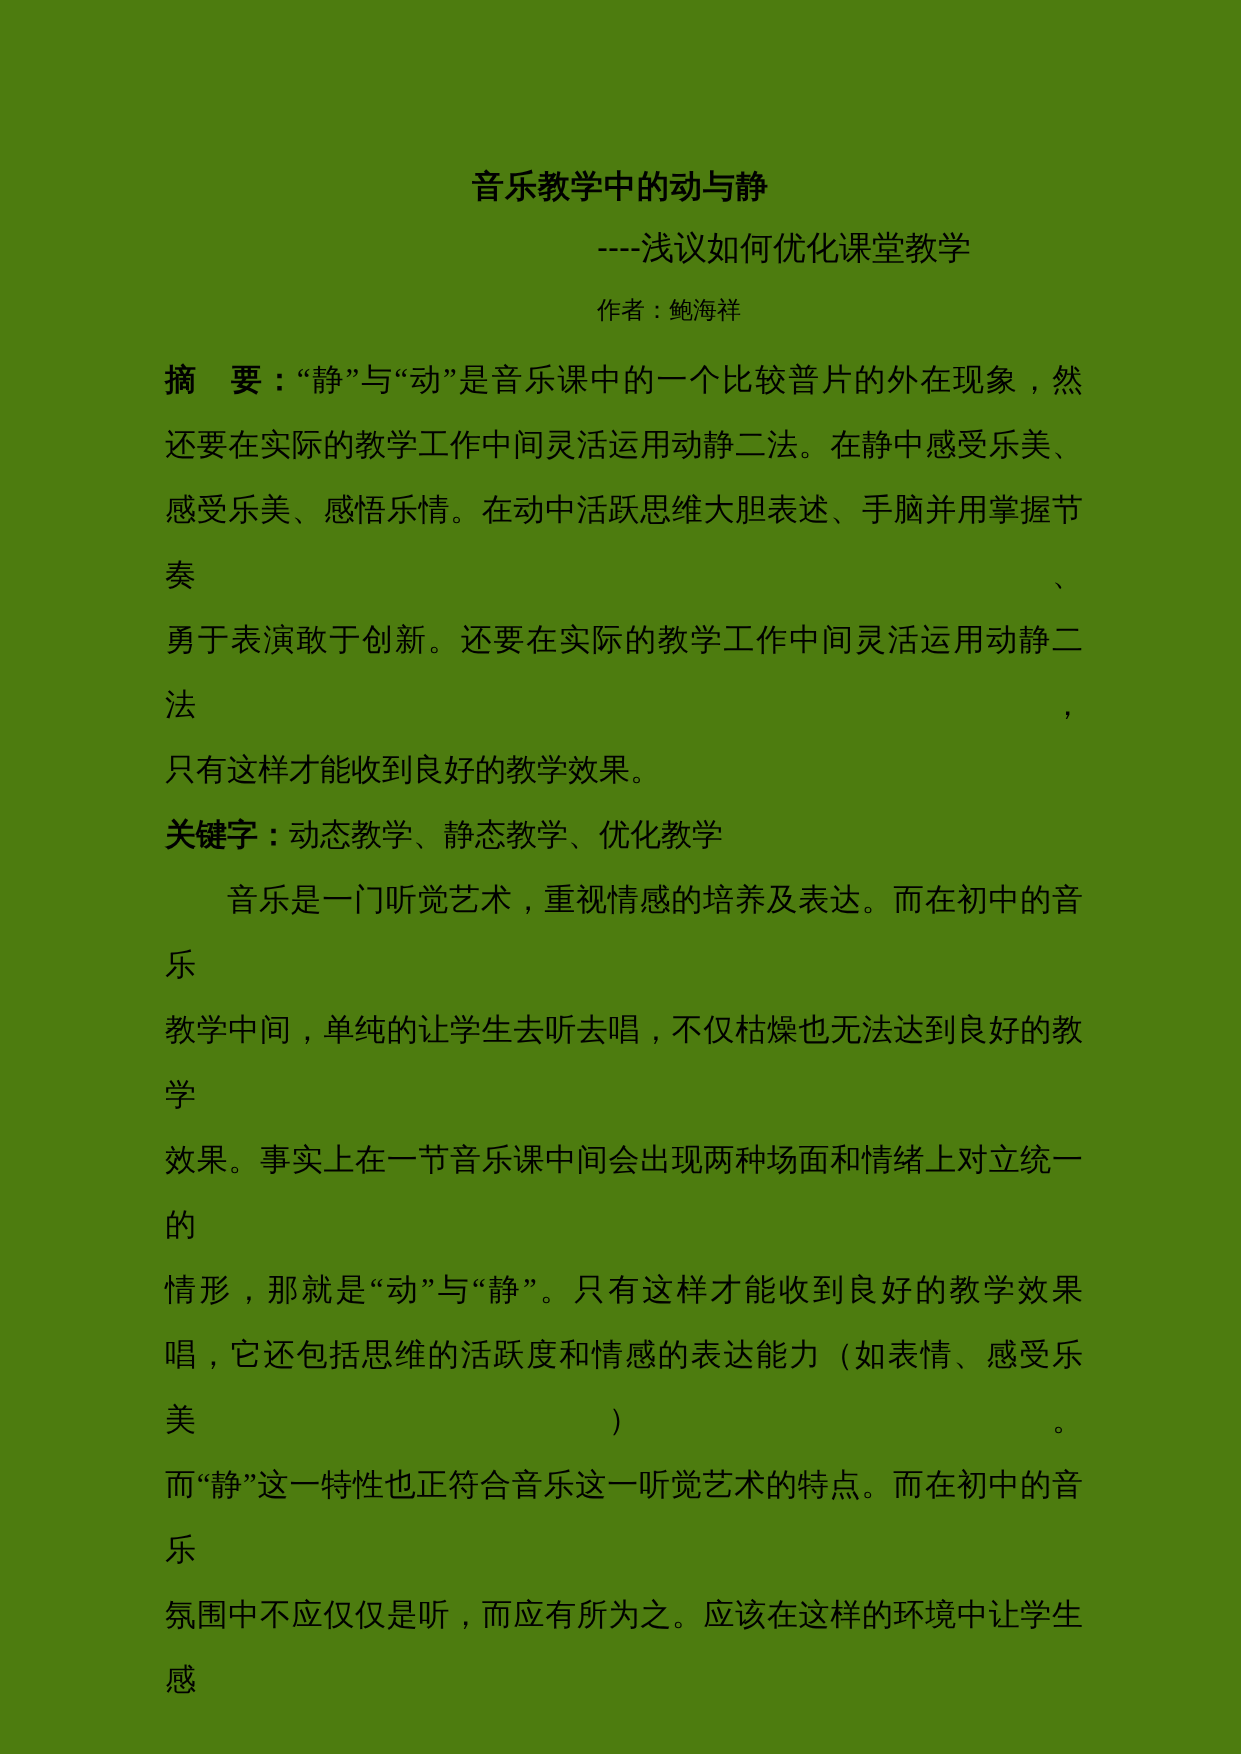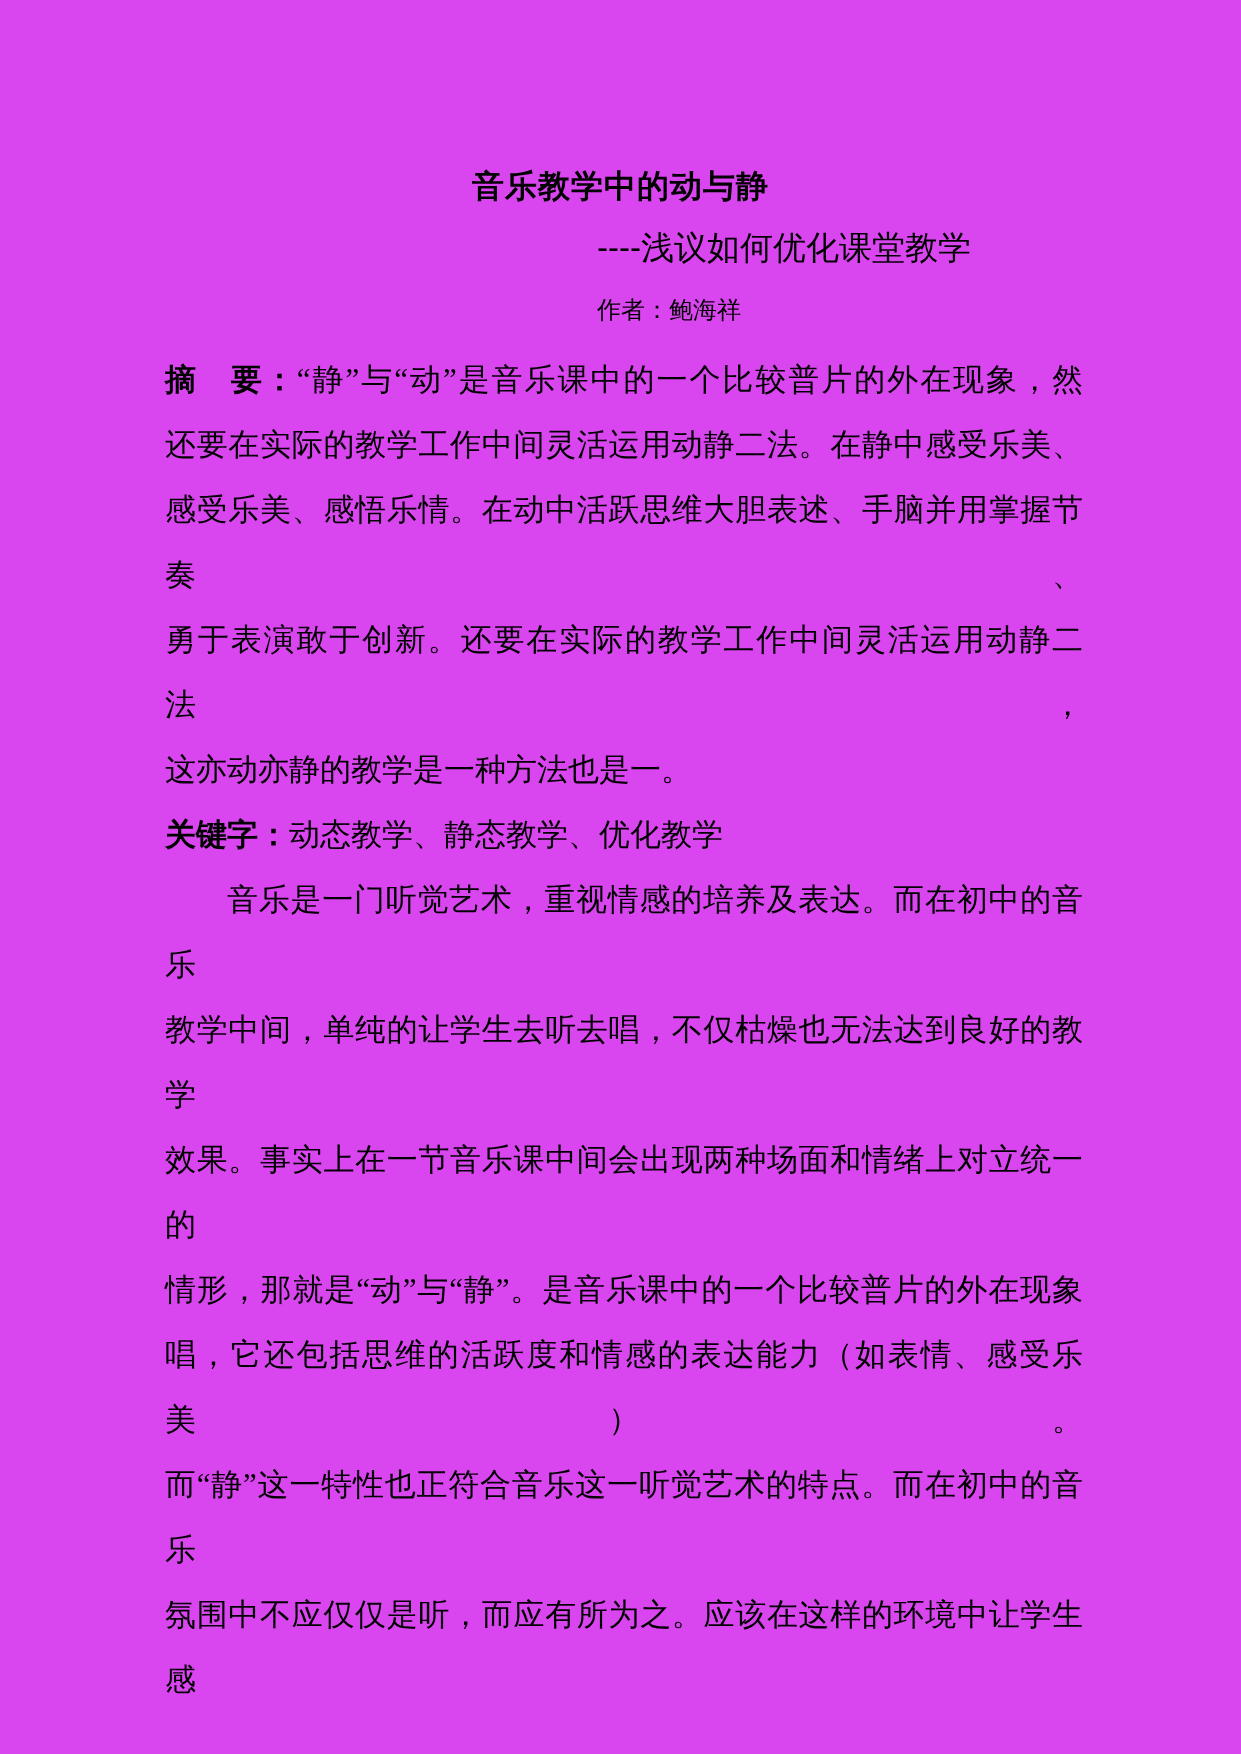--- a/index.html
+++ b/index.html
@@ -4,21 +4,21 @@
 <style>
   html, body {
     margin: 0;
     padding: 0;
     background: #ffffff;
   }
   .page {
     position: relative;
     width: 1241px;
     height: 1754px;
-    background: #d946ef;
+    background: #4d7c0f;
     color: #000000;
     overflow: hidden;
     font-family: "Liberation Serif", serif;
   }
   .head-block {
     padding-top: 155px;
   }
   .hline {
     line-height: 62px;
     white-space: nowrap;
@@ -75,33 +75,33 @@
   <div class="body-block">
 
     <div>
       <div class="line">
         <span class="label">摘　要：</span><span>“静”与“动”是音乐课中的一个比较普片的外在现象，然</span>
       </div>
       <div>
           <div class="line">还要在实际的教学工作中间灵活运用动静二法。在静中感受乐美、</div>
           <div class="line">感受乐美、感悟乐情。在动中活跃思维大胆表述、手脑并用掌握节奏、</div>
           <div class="line">勇于表演敢于创新。还要在实际的教学工作中间灵活运用动静二法，</div>
-          <div class="line last-left">这亦动亦静的教学是一种方法也是一。</div>
+          <div class="line last-left">只有这样才能收到良好的教学效果。</div>
         </div>
     </div>
 
     <div class="line last-left">
       <span class="label">关键字：</span><span>动态教学、静态教学、优化教学</span>
     </div>
 
     <div>
         <div class="line indent">音乐是一门听觉艺术，重视情感的培养及表达。而在初中的音乐</div>
         <div class="line">教学中间，单纯的让学生去听去唱，不仅枯燥也无法达到良好的教学</div>
         <div class="line">效果。事实上在一节音乐课中间会出现两种场面和情绪上对立统一的</div>
-        <div class="line">情形，那就是“动”与“静”。是音乐课中的一个比较普片的外在现象</div>
+        <div class="line">情形，那就是“动”与“静”。只有这样才能收到良好的教学效果</div>
         <div class="line">唱，它还包括思维的活跃度和情感的表达能力（如表情、感受乐美）。</div>
         <div class="line">而“静”这一特性也正符合音乐这一听觉艺术的特点。而在初中的音乐</div>
         <div class="line">氛围中不应仅仅是听，而应有所为之。应该在这样的环境中让学生感</div>
       </div>
 
   </div>
 
 </div>
 
 </body></html>

